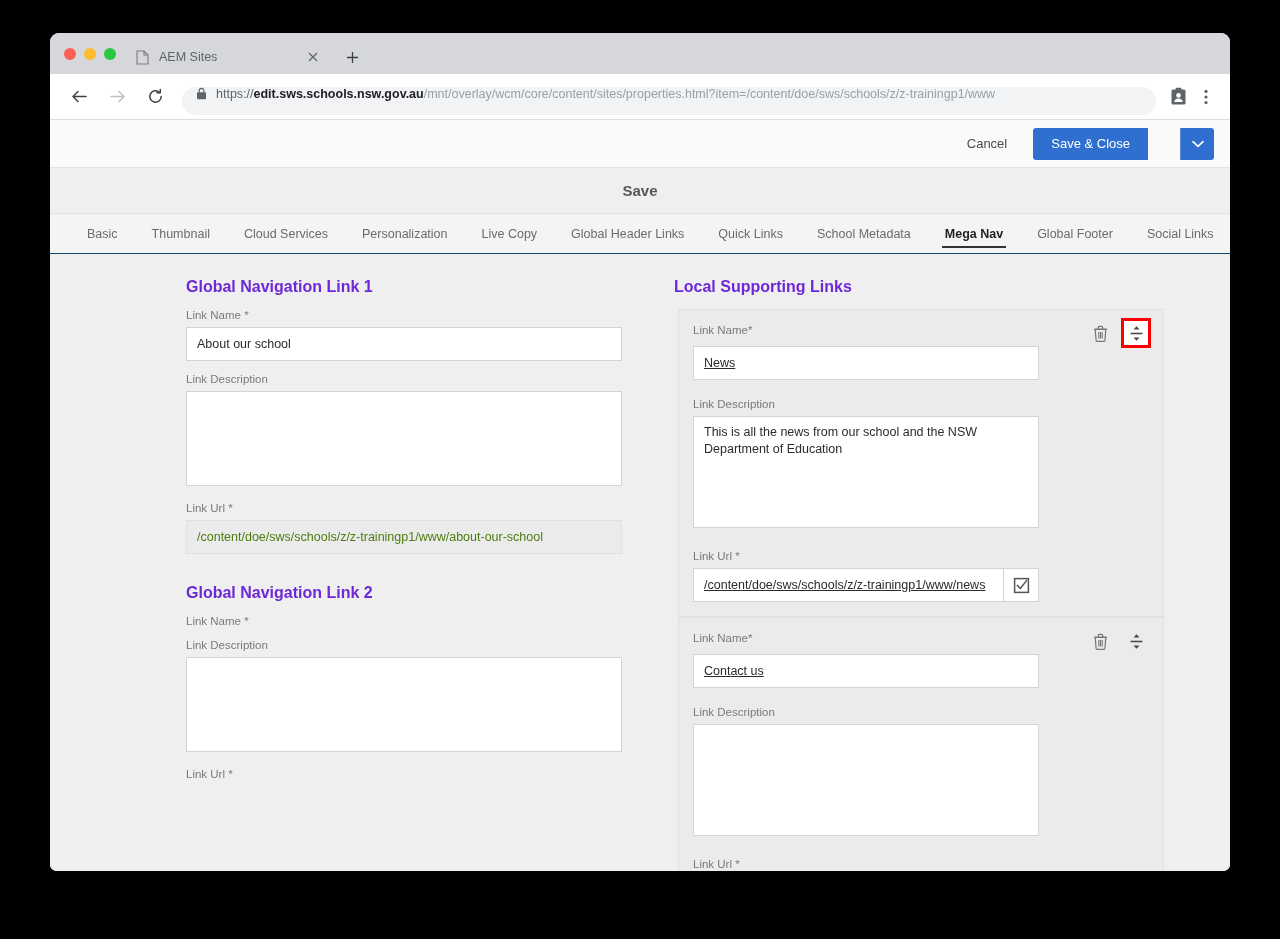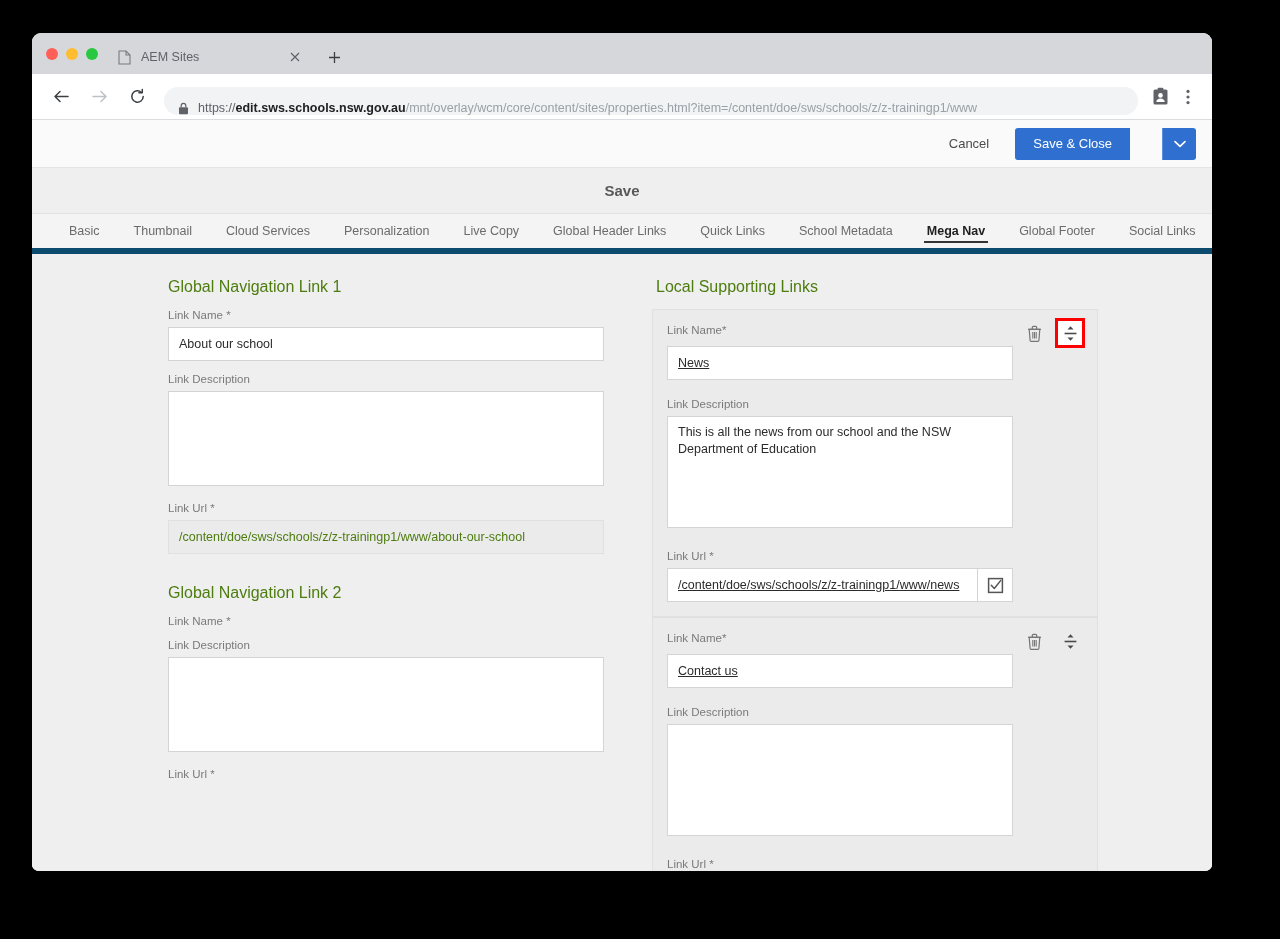--- a/index.html
+++ b/index.html
@@ -7,21 +7,21 @@
     margin: 0; padding: 0;
     width: 1280px; height: 939px;
     background: #000000;
     font-family: "Liberation Sans", sans-serif;
     overflow: hidden;
   }
 
   
   .browser-window {
     position: absolute;
-    left: 32px; top: 33px;
+    left: 50px; top: 33px;
     width: 1180px; height: 838px;
     background: #ffffff;
     border-radius: 9px 9px 7px 7px;
     overflow: hidden;
     box-shadow: 0 2px 14px rgba(0,0,0,.35);
   }
 
   
   .tab-strip {
     position: relative;
@@ -93,21 +93,21 @@
     display: flex; align-items: center; justify-content: center;
     flex: 0 0 auto;
     margin-right: 8px;
   }
   .url-pill {
     flex: 1 1 auto;
     height: 28px;
     background: #f1f3f4;
     border-radius: 14px;
     display: flex;
-    align-items: flex-end;
+    align-items: flex-start;
     padding: 0 14px;
     margin: 8px 8px 0 4px;
     overflow: hidden;
   }
   .lock-icon { flex: 0 0 auto; margin-right: 9px; display:flex; }
   .url-text {
     font-size: 12.5px;
     color: #9aa0a6;
     white-space: nowrap;
     overflow: hidden;
@@ -177,21 +177,21 @@
     background: #efefef;
     border-bottom: 1px solid #e2e2e2;
   }
 
   .aem-tabs {
     height: 40px;
     display: flex;
     align-items: stretch;
     padding-left: 20px;
     background: #f4f4f4;
-    border-bottom: 6px solid #0c4a6e;
+    border-bottom: 1px solid #0c4a6e;
     overflow: hidden;
   }
   .aem-tab {
     position: relative;
     display: flex; align-items: center;
     padding: 0 17px;
     font-size: 12.5px;
     color: #6b6b6b;
     white-space: nowrap;
     cursor: pointer;
@@ -212,22 +212,22 @@
     display: flex;
     padding: 24px 0 0 0;
     background: #efefef;
   }
   .col { position: relative; }
   .col-left  { width: 610px; padding-left: 136px; }
   .col-right { width: 570px; padding-left: 2px; }
 
   .section-heading {
     font-size: 16px;
-    font-weight: 400;
-    color: #4d7c0f;
+    font-weight: 700;
+    color: #6d28d9;
     margin: 0 0 13px 0;
   }
   .section-heading.second { margin-top: 30px; }
   .heading-right { margin-left: 12px; }
 
   .field-label {
     font-size: 11.5px;
     color: #7a7a7a;
     margin-bottom: 6px;
     display: block;
@@ -260,22 +260,22 @@
     background: #ebebeb;
     border: 1px solid #e0e0e0;
     color: #4d7c0f;
   }
   .field-group { margin-bottom: 12px; }
 
   
   .panel {
     background: #ebebeb;
     border: 1px solid #e0e0e0;
-    width: 446px;
-    margin-left: 8px;
+    width: 486px;
+    margin-left: 16px;
     padding: 14px 14px 14px 14px;
     position: relative;
   }
   .panel-row-head {
     display: flex;
     align-items: flex-start;
     justify-content: space-between;
   }
   .panel-actions {
     display: flex;

